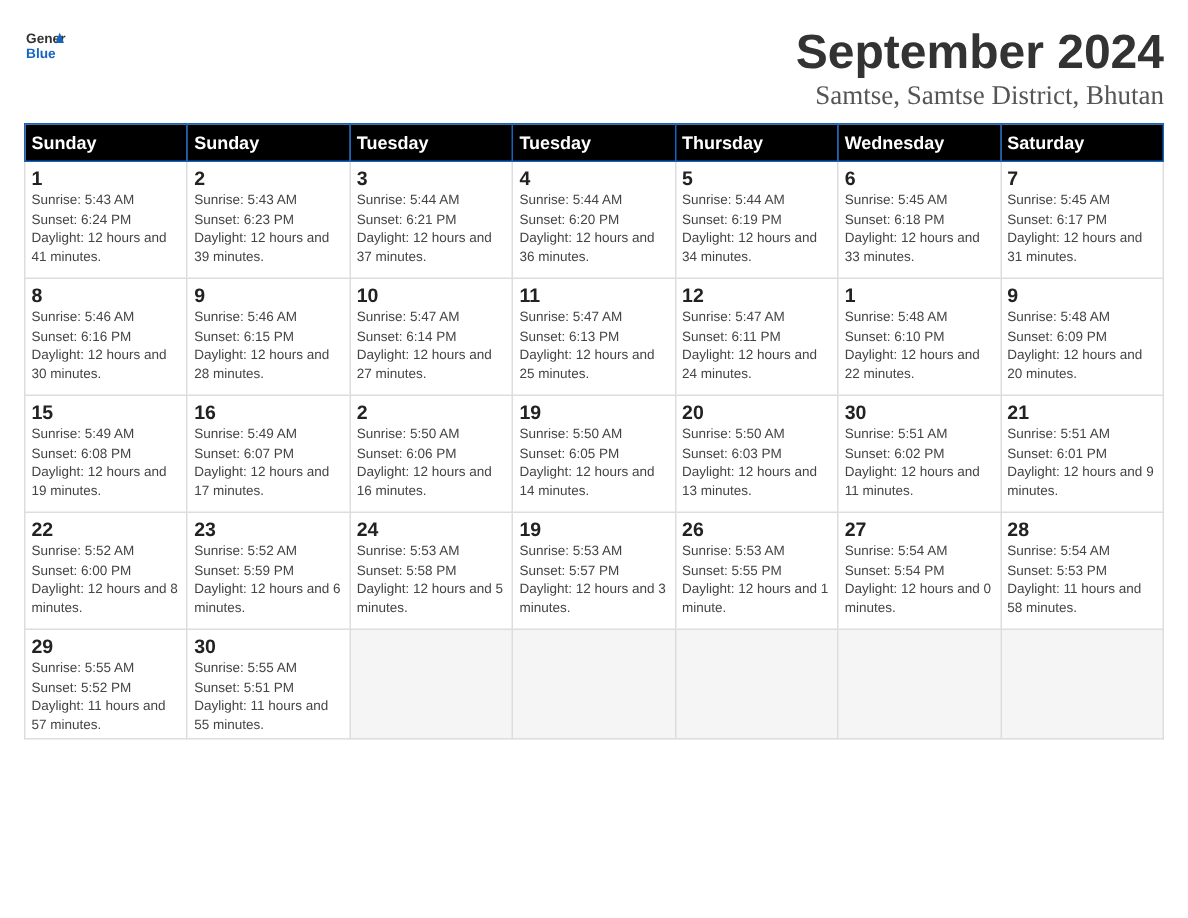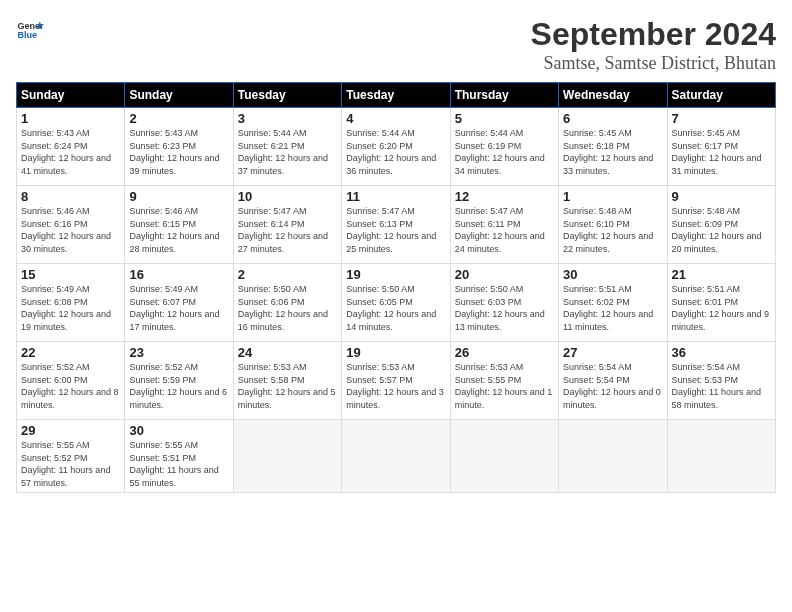--- a/index.html
+++ b/index.html
@@ -230,21 +230,21 @@
         </td>
         <td>
           <span class="day-num">26</span>
           <div class="day-info">Sunrise: 5:53 AM<br>Sunset: 5:55 PM<br>Daylight: 12 hours and 1 minute.</div>
         </td>
         <td>
           <span class="day-num">27</span>
           <div class="day-info">Sunrise: 5:54 AM<br>Sunset: 5:54 PM<br>Daylight: 12 hours and 0 minutes.</div>
         </td>
         <td>
-          <span class="day-num">36</span>
+          <span class="day-num">28</span>
           <div class="day-info">Sunrise: 5:54 AM<br>Sunset: 5:53 PM<br>Daylight: 11 hours and 58 minutes.</div>
         </td>
       </tr>
 
       <tr>
         <td>
           <span class="day-num">29</span>
           <div class="day-info">Sunrise: 5:55 AM<br>Sunset: 5:52 PM<br>Daylight: 11 hours and 57 minutes.</div>
         </td>
         <td>

